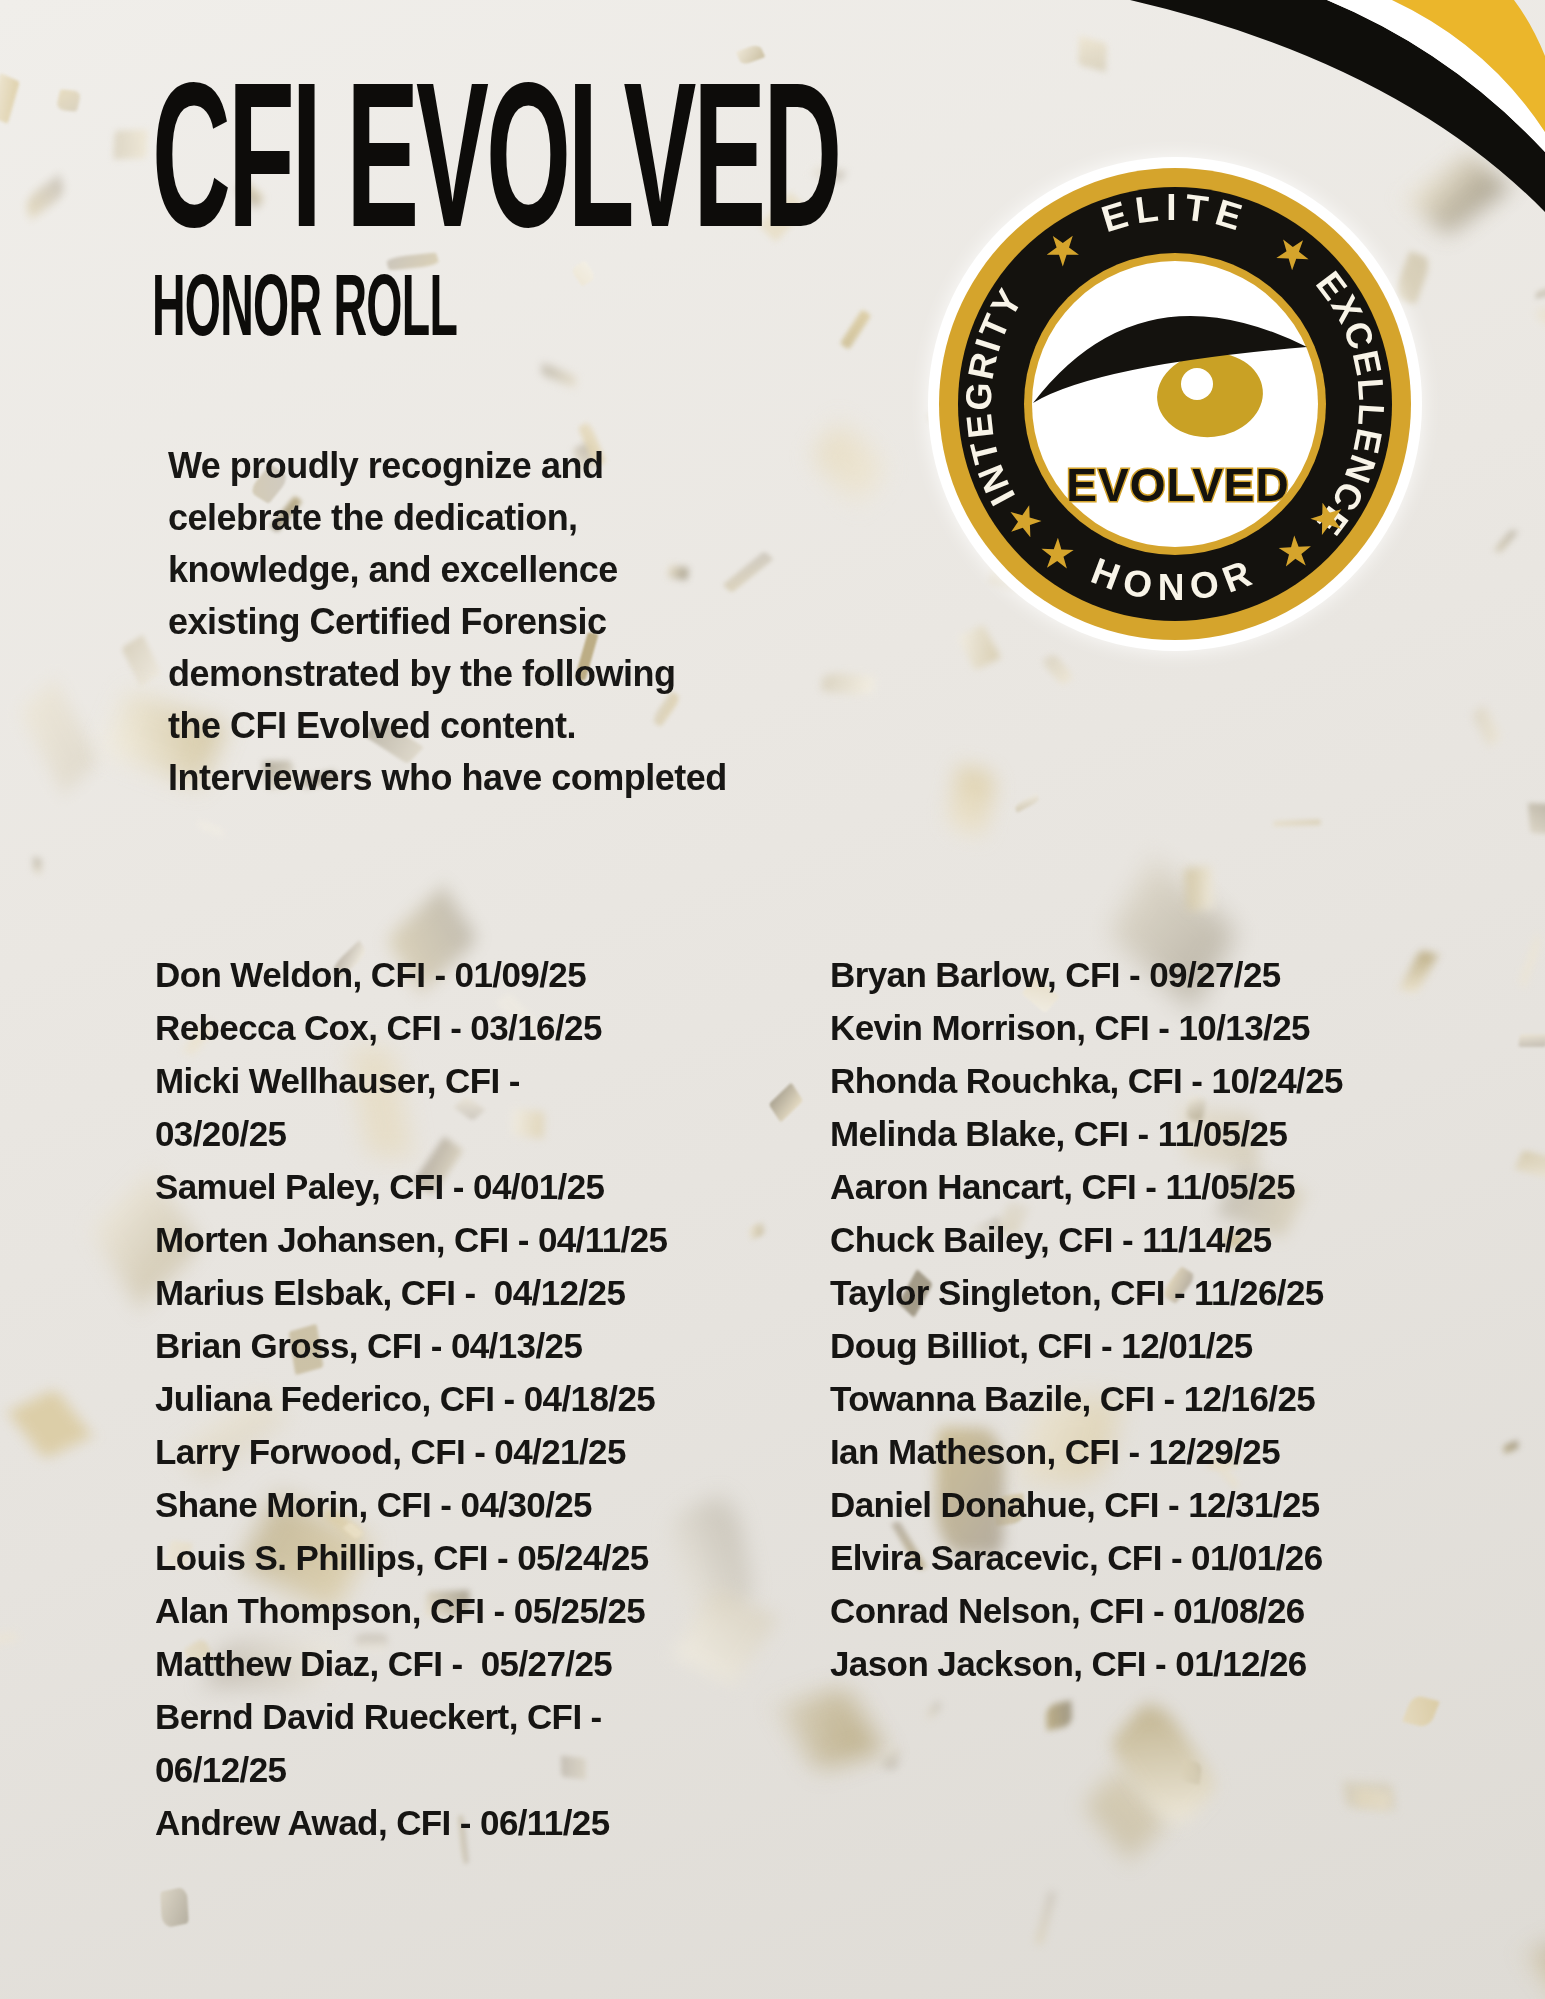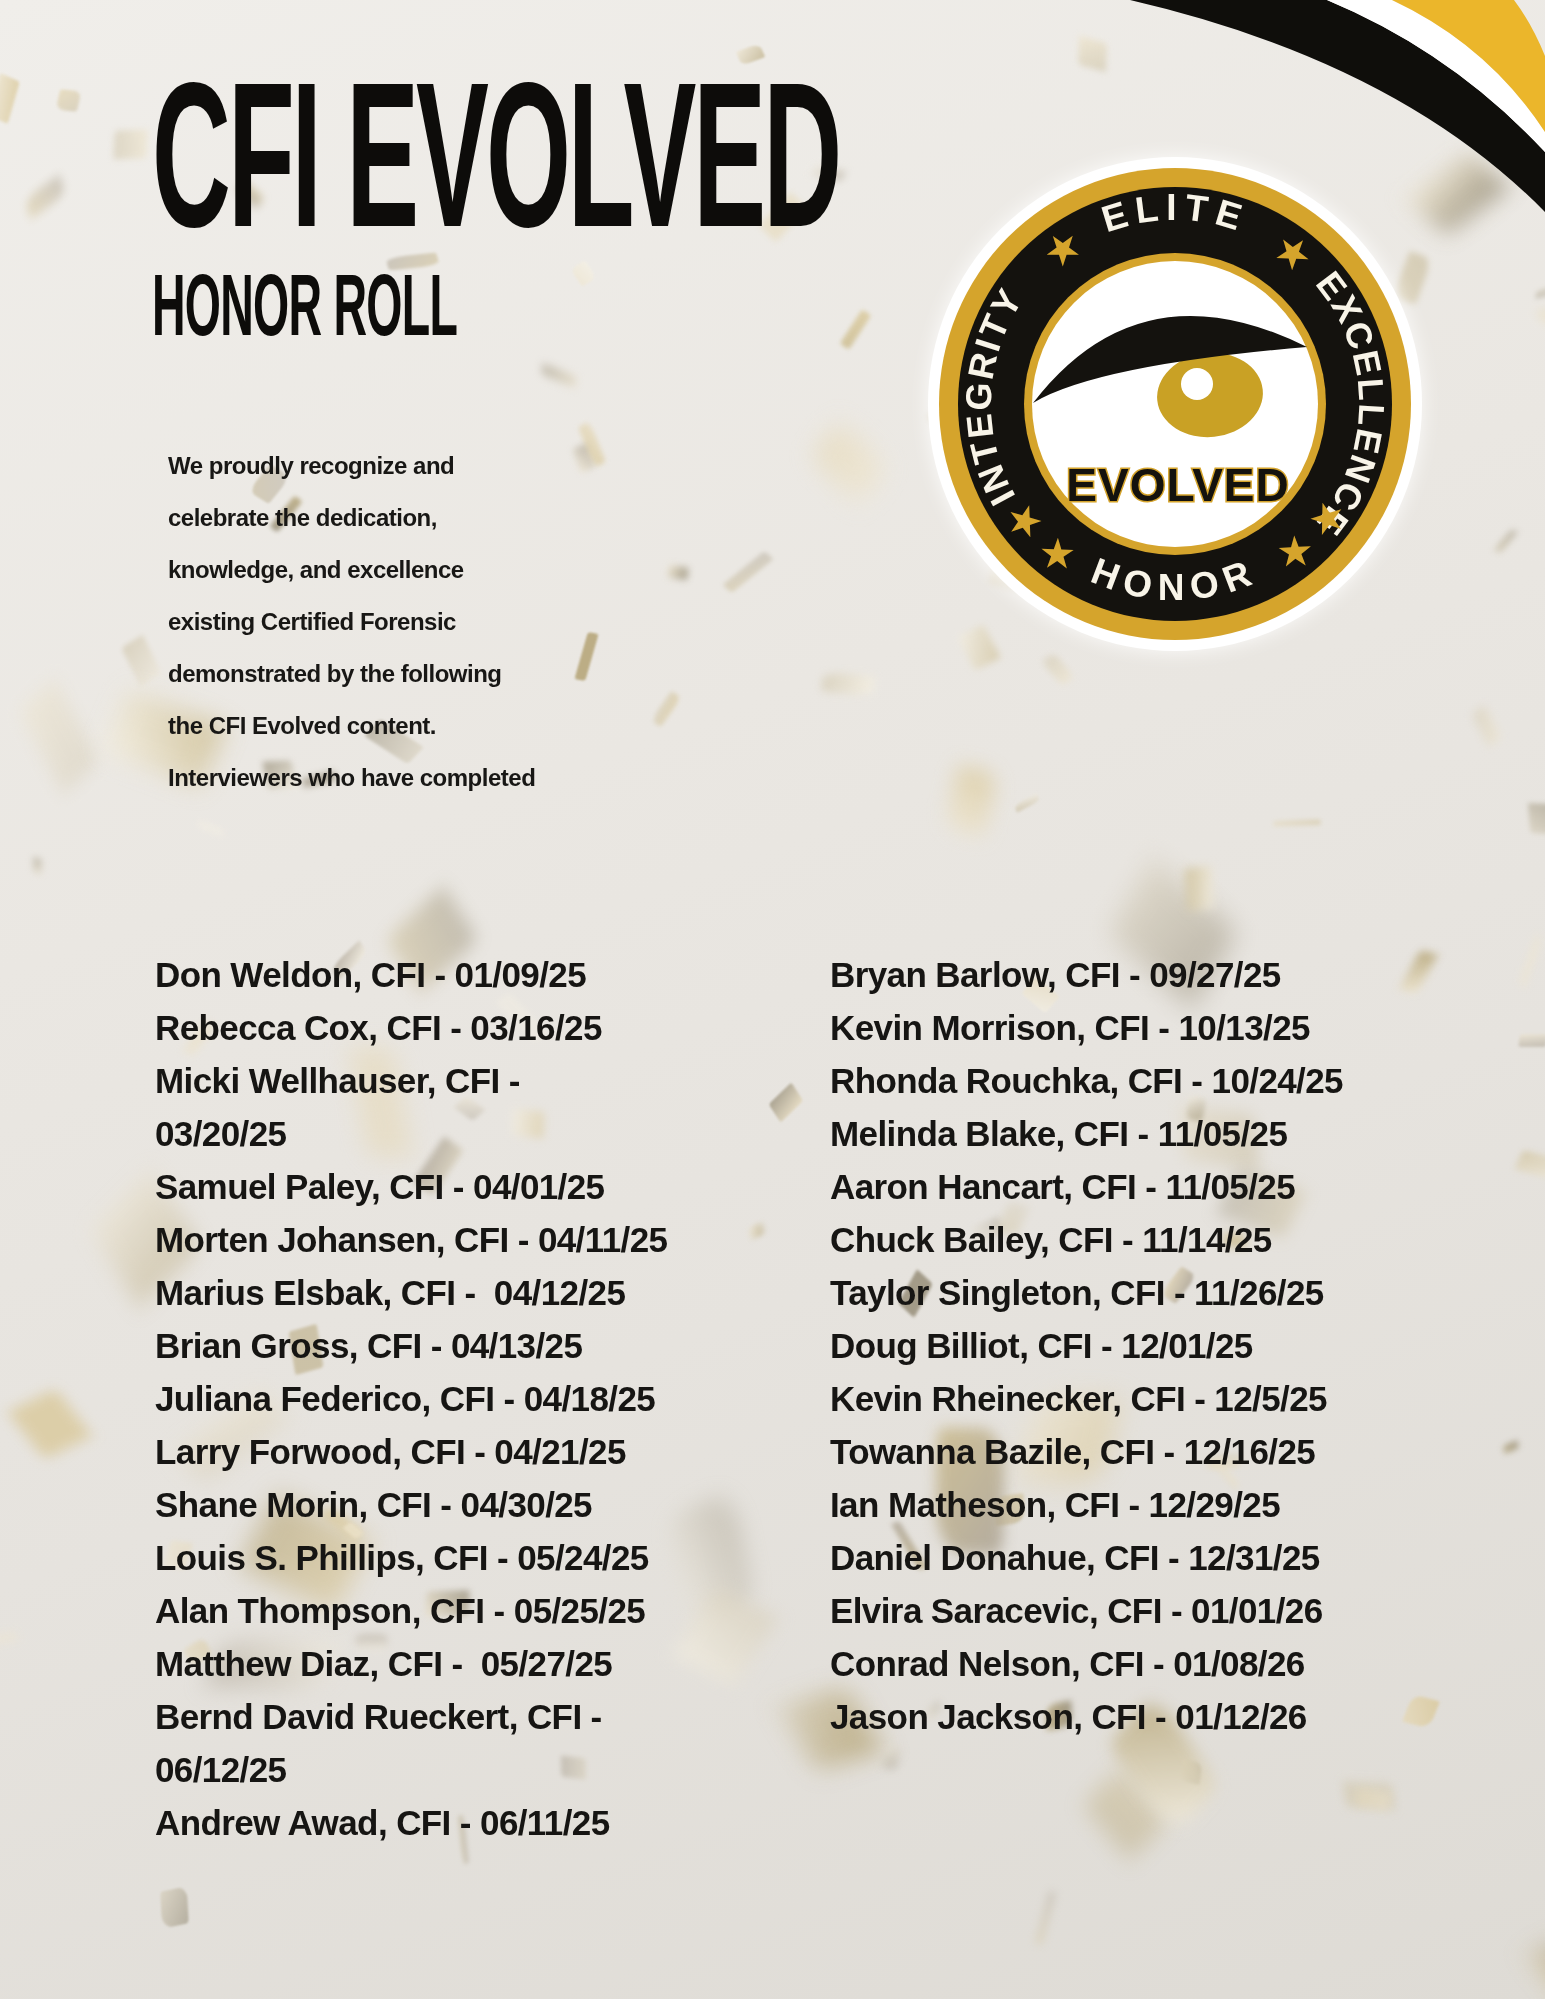--- a/index.html
+++ b/index.html
@@ -18,21 +18,21 @@
     font-size:142px;font-weight:bold;letter-spacing:-4px;line-height:1;
     color:#0d0c0a;transform:scale(0.77,1.45);transform-origin:0 0;white-space:nowrap;
   }
   .subtitle{
     position:absolute;left:152px;top:262px;z-index:3;
     font-size:62px;font-weight:bold;letter-spacing:-1px;line-height:1;
     color:#0d0c0a;transform:scale(0.75,1.40);transform-origin:0 0;white-space:nowrap;
   }
   .intro{
     position:absolute;left:168px;top:440px;width:720px;z-index:3;
-    font-size:24px;font-weight:700;line-height:52px;letter-spacing:-0.5px;color:#181715;
+    font-size:36px;font-weight:700;line-height:52px;letter-spacing:-0.5px;color:#181715;
   }
   .intro .intro-line{white-space:pre;}
   .badge-wrap{position:absolute;left:925px;top:154px;width:500px;height:500px;z-index:3;
     filter:drop-shadow(0 0 10px rgba(255,255,255,0.85));}
   .badge-wrap svg{display:block;}
   .roll{position:absolute;top:948px;z-index:3;font-weight:700;color:#161513;}
   .roll-left{left:155px;width:660px;}
   .roll-right{left:830px;width:680px;}
   .roll-line{font-size:35px;line-height:53px;letter-spacing:-0.6px;white-space:pre;}
   .badge-ring-word{font-weight:bold;}
@@ -239,21 +239,20 @@
     </div>
   <div class="roll roll-right">
       <div class="roll-line">Bryan Barlow, CFI - 09/27/25</div>
       <div class="roll-line">Kevin Morrison, CFI - 10/13/25</div>
       <div class="roll-line">Rhonda Rouchka, CFI - 10/24/25</div>
       <div class="roll-line">Melinda Blake, CFI - 11/05/25</div>
       <div class="roll-line">Aaron Hancart, CFI - 11/05/25</div>
       <div class="roll-line">Chuck Bailey, CFI - 11/14/25</div>
       <div class="roll-line">Taylor Singleton, CFI - 11/26/25</div>
       <div class="roll-line">Doug Billiot, CFI - 12/01/25</div>
-      <div class="roll-line">Kevin Rheinecker, CFI - 12/5/25</div>
       <div class="roll-line">Towanna Bazile, CFI - 12/16/25</div>
       <div class="roll-line">Ian Matheson, CFI - 12/29/25</div>
       <div class="roll-line">Daniel Donahue, CFI - 12/31/25</div>
       <div class="roll-line">Elvira Saracevic, CFI - 01/01/26</div>
       <div class="roll-line">Conrad Nelson, CFI - 01/08/26</div>
       <div class="roll-line">Jason Jackson, CFI - 01/12/26</div>
     </div>
 
 </div>
 

